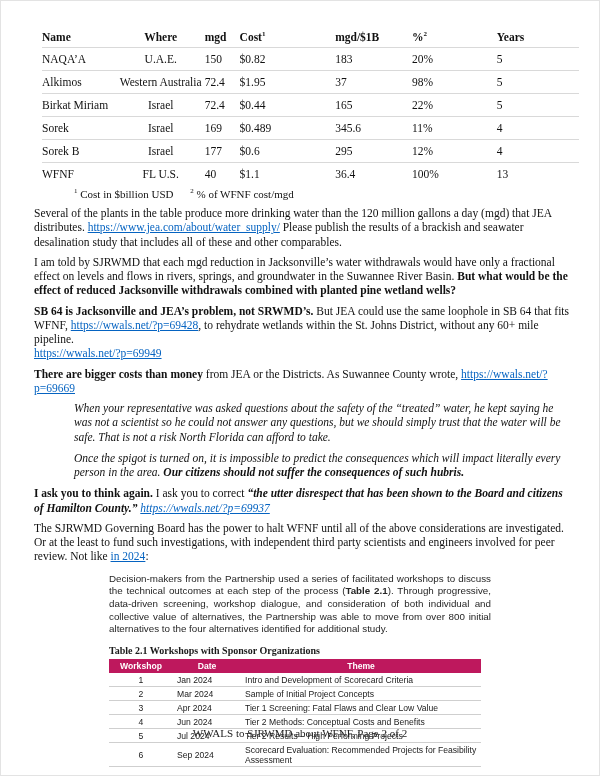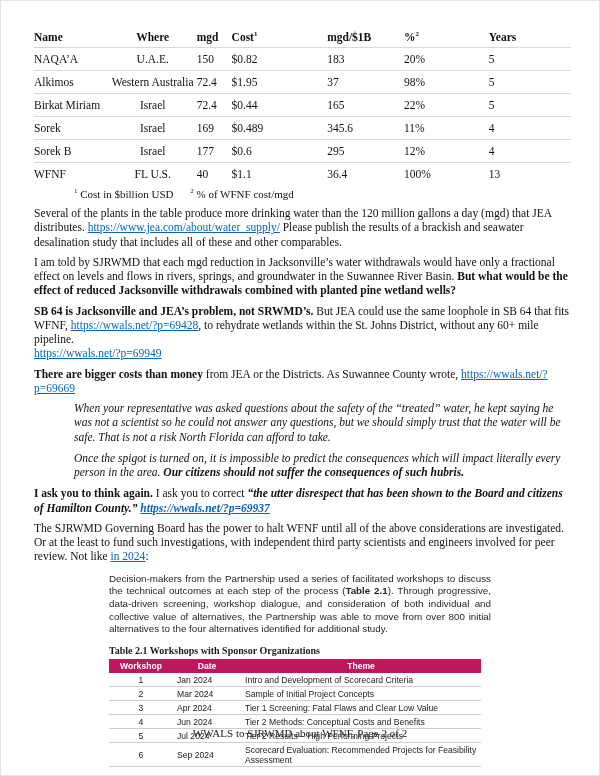--- a/index.html
+++ b/index.html
@@ -13,21 +13,21 @@
     font-size:11.5px;
     color:#111;
     overflow:hidden;
   }
   .content{position:absolute;left:33px;right:28px;top:28px;}
   a{color:#0563C1;text-decoration:underline;}
   b{font-weight:bold;}
   sup{font-size:7px;vertical-align:super;line-height:0;}
 
   
-  table.comp{width:100%;border-collapse:collapse;font-size:11.5px;}
+  table.comp{width:100%;border-collapse:collapse;font-size:11.5px;margin-left:8px;}
   table.comp th{
     text-align:left;font-weight:bold;padding:2px 2px 4px 0;vertical-align:bottom;
     border-bottom:1px solid #d9d9d9;
   }
   table.comp td{
     padding:5px 2px 5px 0;border-bottom:1px solid #d9d9d9;vertical-align:top;
   }
   table.comp tr:last-child td{border-bottom:none;}
   table.comp th:nth-child(1),table.comp td:nth-child(1){width:14.3%;}
   table.comp th:nth-child(2),table.comp td:nth-child(2){width:16.0%;text-align:center;}
@@ -38,21 +38,21 @@
   table.comp th:nth-child(7),table.comp td:nth-child(7){width:15.3%;}
 
   .footnote{margin:3px 0 1px 40px;font-size:11px;}
   .footnote .fn2{margin-left:14px;}
 
   
   p.body{margin:6px 0;line-height:1.24;}
   .quoteblock{margin:6px 0 6px 40px;padding-right:6px;font-style:italic;line-height:1.24;}
   .quoteblock p{margin:0 0 7px 0;}
   .bolditalic{font-weight:bold;font-style:italic;}
-  a.ital{font-style:italic;font-weight:bold;}
+  a.ital{font-style:italic;}
 
   
   .excerpt{
     margin:9px 2px 8px 75px;width:382px;
     font-family:"Liberation Sans", sans-serif;
     font-size:9.8px;line-height:1.3;color:#262626;
     text-align:justify;
   }
   .ws-title{
     margin:9px 0 3px 75px;

